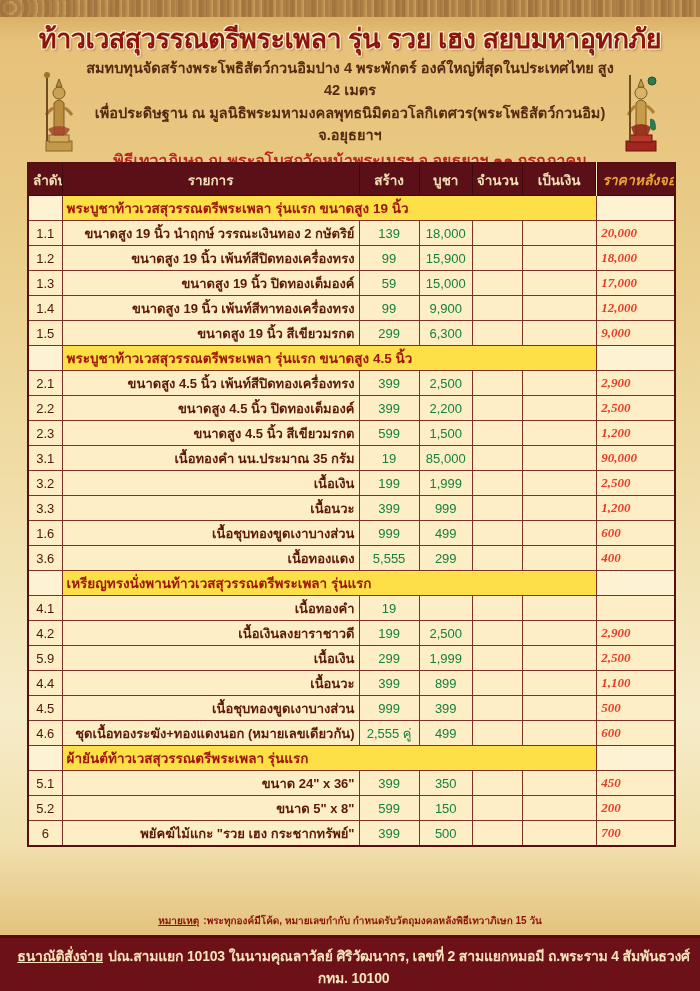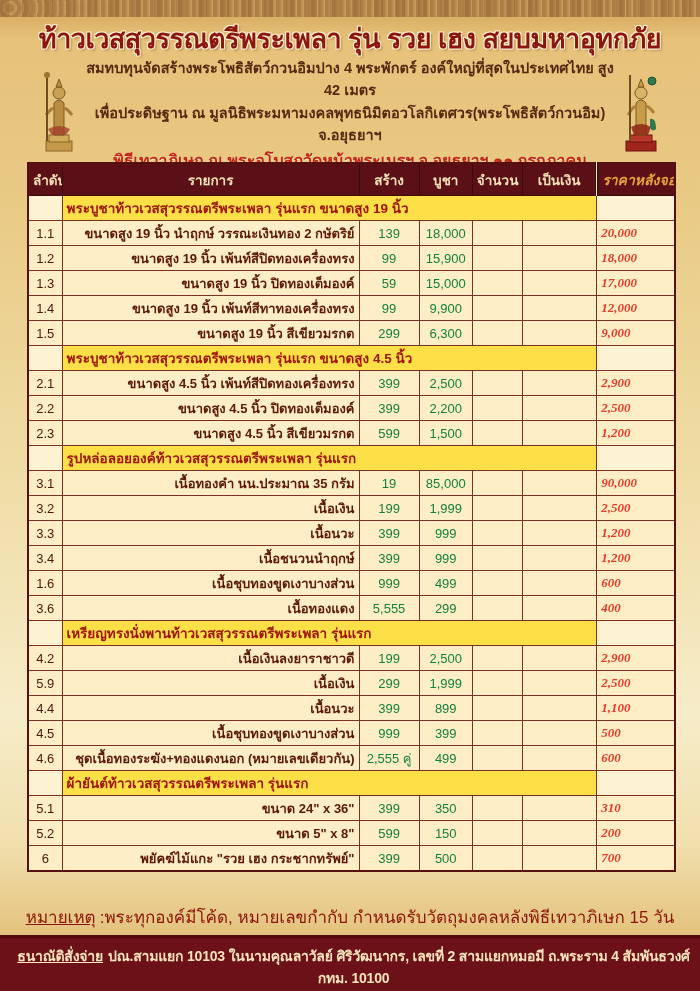--- a/index.html
+++ b/index.html
@@ -59,21 +59,21 @@
     border-left:3px double #571012;
     margin-top:7px;
   }
   th.h-after { border-left:3px double #3c0a0c !important; }
   tr.section td.c-section {
     color:#a0150a; font-weight:bold; font-size:13.5px; background:#fde047;
   }
   tr.section td { background:#fdf2d2; }
 
   .note { position:absolute; left:0; right:0; top:903px; text-align:center;
-    font-size:17px; font-weight:normal; color:#8b1408; margin:0; }
+    font-size:10px; font-weight:bold; color:#8b1408; margin:10px; }
   .note .u { text-decoration:underline; margin-right:4px; }
 
   .footer {
     position:absolute; left:0; right:0; bottom:0; height:53px;
     background:#6d1118; border-top:3px solid #55090d;
     text-align:center; color:#f7e3bc;padding-left:7px;
   }
   .footer p { margin:0; font-weight:bold; }
   .footer .f1 { margin-top:7px; font-size:14px; letter-spacing:-.2px; }
   .footer .u { text-decoration:underline; margin-right:5px; }
@@ -217,25 +217,20 @@
         </tr>
         <tr>
           <td class="c-no">2.3</td>
           <td class="c-desc">ขนาดสูง 4.5 นิ้ว สีเขียวมรกต</td>
           <td class="c-made">599</td>
           <td class="c-price">1,500</td>
           <td class="c-qty"></td>
           <td class="c-amount"></td>
           <td class="c-after">1,200</td>
         </tr>
-        <tr class="section">
-          <td class="c-no"></td>
-          <td class="c-section" colspan="5">รูปหล่อลอยองค์ท้าวเวสสุวรรณตรีพระเพลา รุ่นแรก</td>
-          <td class="c-after"></td>
-        </tr>
         <tr>
           <td class="c-no">3.1</td>
           <td class="c-desc">เนื้อทองคำ นน.ประมาณ 35 กรัม</td>
           <td class="c-made">19</td>
           <td class="c-price">85,000</td>
           <td class="c-qty"></td>
           <td class="c-amount"></td>
           <td class="c-after">90,000</td>
         </tr>
         <tr>
@@ -250,29 +245,20 @@
         <tr>
           <td class="c-no">3.3</td>
           <td class="c-desc">เนื้อนวะ</td>
           <td class="c-made">399</td>
           <td class="c-price">999</td>
           <td class="c-qty"></td>
           <td class="c-amount"></td>
           <td class="c-after">1,200</td>
         </tr>
         <tr>
-          <td class="c-no">3.4</td>
-          <td class="c-desc">เนื้อชนวนนำฤกษ์</td>
-          <td class="c-made">399</td>
-          <td class="c-price">999</td>
-          <td class="c-qty"></td>
-          <td class="c-amount"></td>
-          <td class="c-after">1,200</td>
-        </tr>
-        <tr>
           <td class="c-no">1.6</td>
           <td class="c-desc">เนื้อชุบทองขูดเงาบางส่วน</td>
           <td class="c-made">999</td>
           <td class="c-price">499</td>
           <td class="c-qty"></td>
           <td class="c-amount"></td>
           <td class="c-after">600</td>
         </tr>
         <tr>
           <td class="c-no">3.6</td>
@@ -282,20 +268,29 @@
           <td class="c-qty"></td>
           <td class="c-amount"></td>
           <td class="c-after">400</td>
         </tr>
         <tr class="section">
           <td class="c-no"></td>
           <td class="c-section" colspan="5">เหรียญทรงนั่งพานท้าวเวสสุวรรณตรีพระเพลา รุ่นแรก</td>
           <td class="c-after"></td>
         </tr>
         <tr>
+          <td class="c-no">4.1</td>
+          <td class="c-desc">เนื้อทองคำ</td>
+          <td class="c-made">19</td>
+          <td class="c-price"></td>
+          <td class="c-qty"></td>
+          <td class="c-amount"></td>
+          <td class="c-after"></td>
+        </tr>
+        <tr>
           <td class="c-no">4.2</td>
           <td class="c-desc">เนื้อเงินลงยาราชาวดี</td>
           <td class="c-made">199</td>
           <td class="c-price">2,500</td>
           <td class="c-qty"></td>
           <td class="c-amount"></td>
           <td class="c-after">2,900</td>
         </tr>
         <tr>
           <td class="c-no">5.9</td>
@@ -338,21 +333,21 @@
           <td class="c-section" colspan="5">ผ้ายันต์ท้าวเวสสุวรรณตรีพระเพลา รุ่นแรก</td>
           <td class="c-after"></td>
         </tr>
         <tr>
           <td class="c-no">5.1</td>
           <td class="c-desc">ขนาด 24" x 36"</td>
           <td class="c-made">399</td>
           <td class="c-price">350</td>
           <td class="c-qty"></td>
           <td class="c-amount"></td>
-          <td class="c-after">310</td>
+          <td class="c-after">450</td>
         </tr>
         <tr>
           <td class="c-no">5.2</td>
           <td class="c-desc">ขนาด 5" x 8"</td>
           <td class="c-made">599</td>
           <td class="c-price">150</td>
           <td class="c-qty"></td>
           <td class="c-amount"></td>
           <td class="c-after">200</td>
         </tr>

